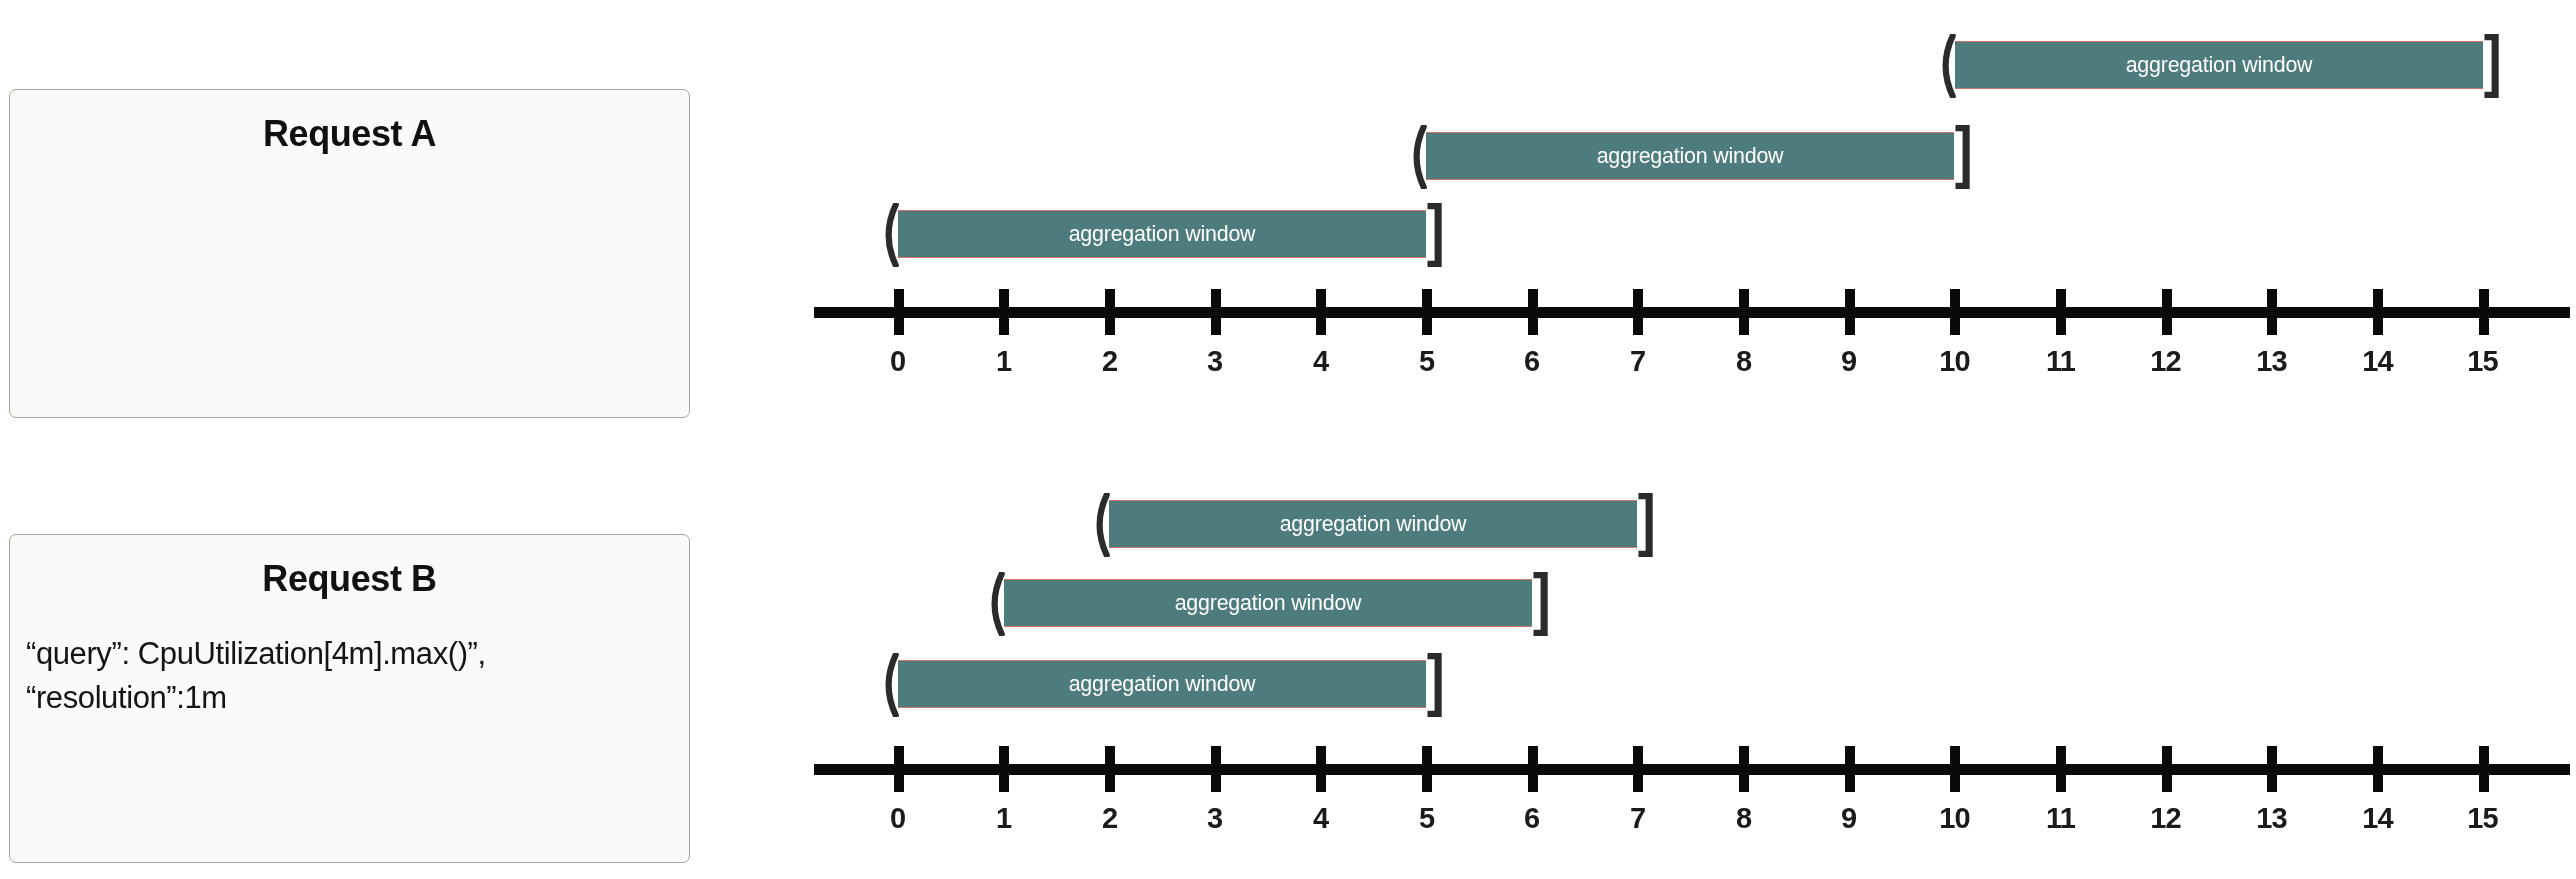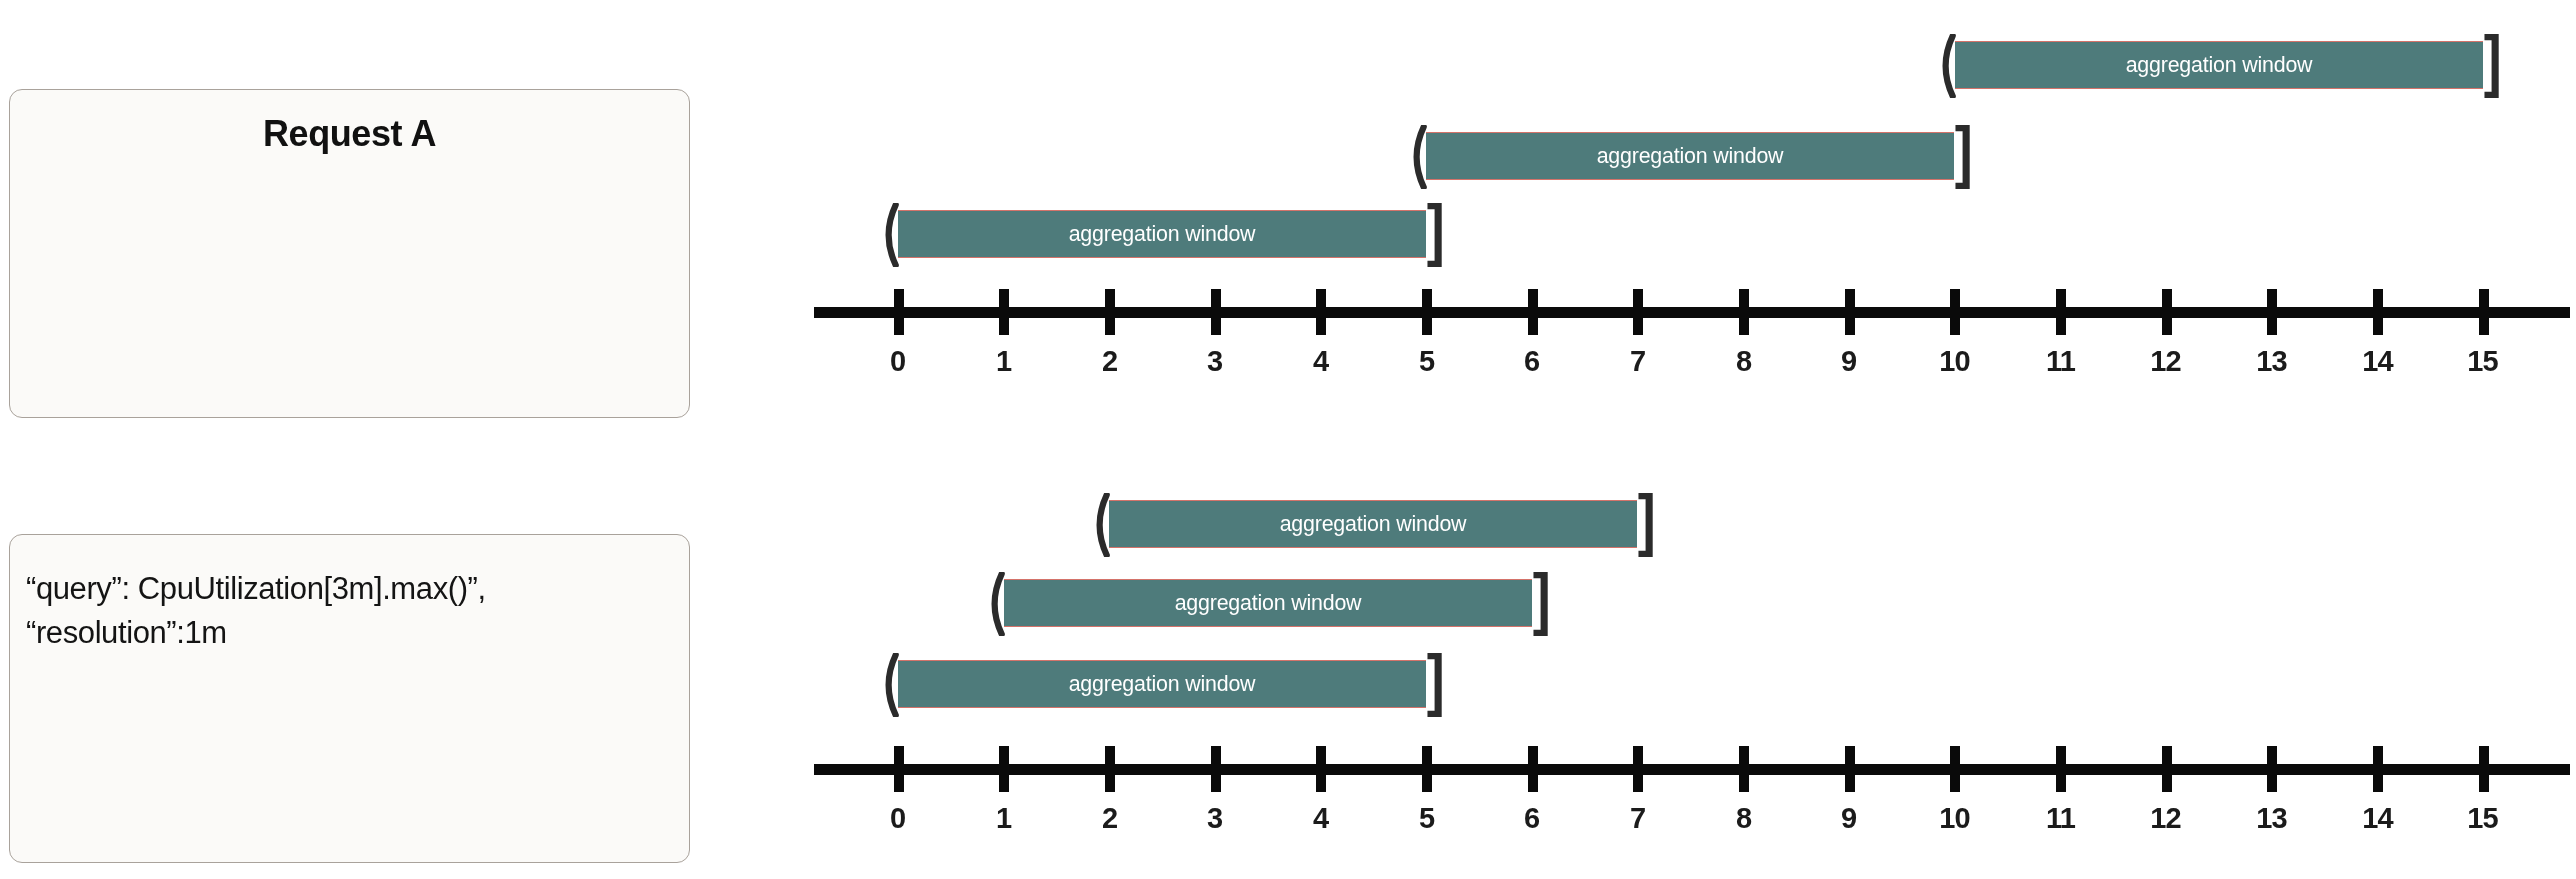--- a/index.html
+++ b/index.html
@@ -10,21 +10,21 @@
     overflow:hidden;
     position:relative;
   }
 
   
   .req-box{
     position:absolute;
     box-sizing:border-box;
     background:#fbfaf8;
     border:1.8px solid #a9a29b;
-    border-radius:13px;
+    border-radius:7px;
     padding:0;
   }
   #req-box-a{ left:9px; top:89px; width:681px; height:329px; }
   #req-box-b{ left:9px; top:534px; width:681px; height:329px; }
 
   .req-title{
     text-align:center;
     font-size:36px;
     font-weight:bold;
     color:#111111;
@@ -101,21 +101,22 @@
   .bracket-left svg, .bracket-right svg{display:block;}
 </style>
 </head>
 <body>
 
 <div class="req-box" id="req-box-a">
   <div class="req-title">Request A</div>
 </div>
 
 <div class="req-box" id="req-box-b">
-  <div class="req-body">“query”: CpuUtilization[3m].max()”,
+  <div class="req-title">Request B</div>
+  <div class="req-body">“query”: CpuUtilization[4m].max()”,
 “resolution”:1m</div>
 </div>
 
 <div class="timeline" id="timeline-root">
     <div class="window-bar" style="left: 1955px; top: 41px; width: 528px; height: 48px; background: rgb(78, 123, 123); border-top-color: rgb(212, 115, 106); border-bottom-color: rgb(212, 115, 106);">
       <span class="bracket-left">
         <svg width="23" height="64" viewBox="0 0 26 72">
           <path d="M20 2 Q4 36 20 70" fill="none" stroke="#2b2b2b" stroke-width="7" stroke-linecap="round"></path>
         </svg>
       </span>

